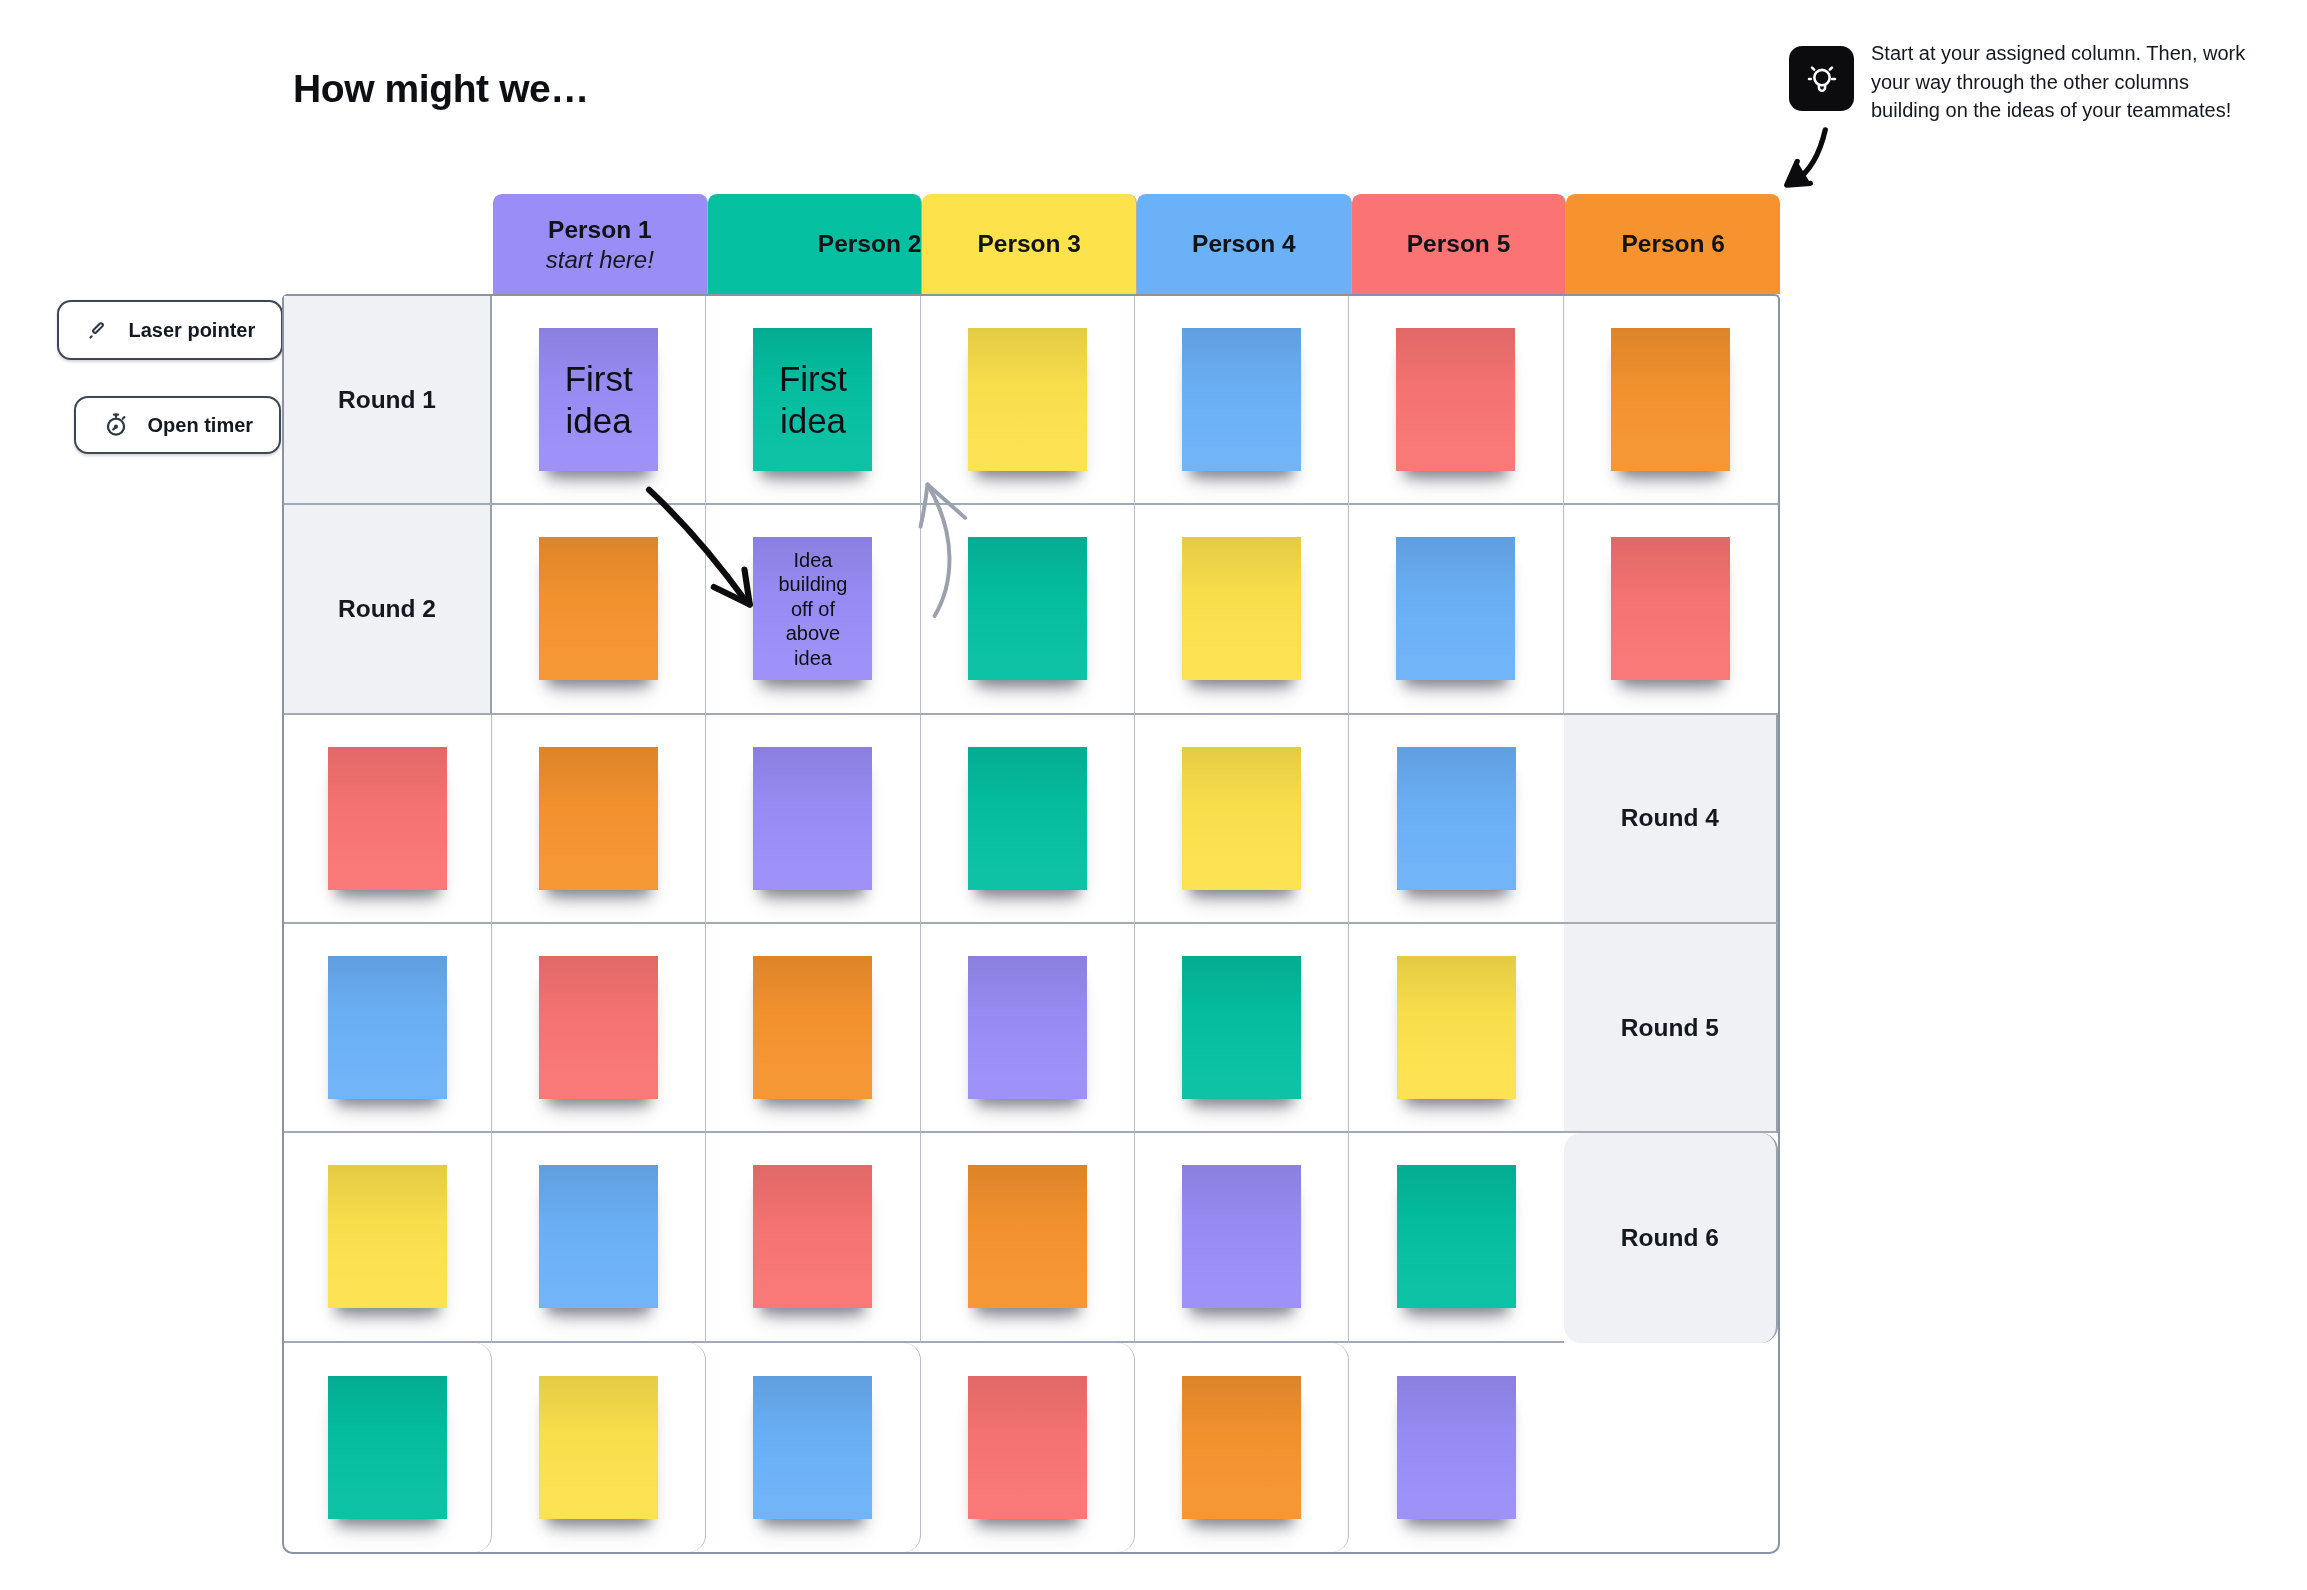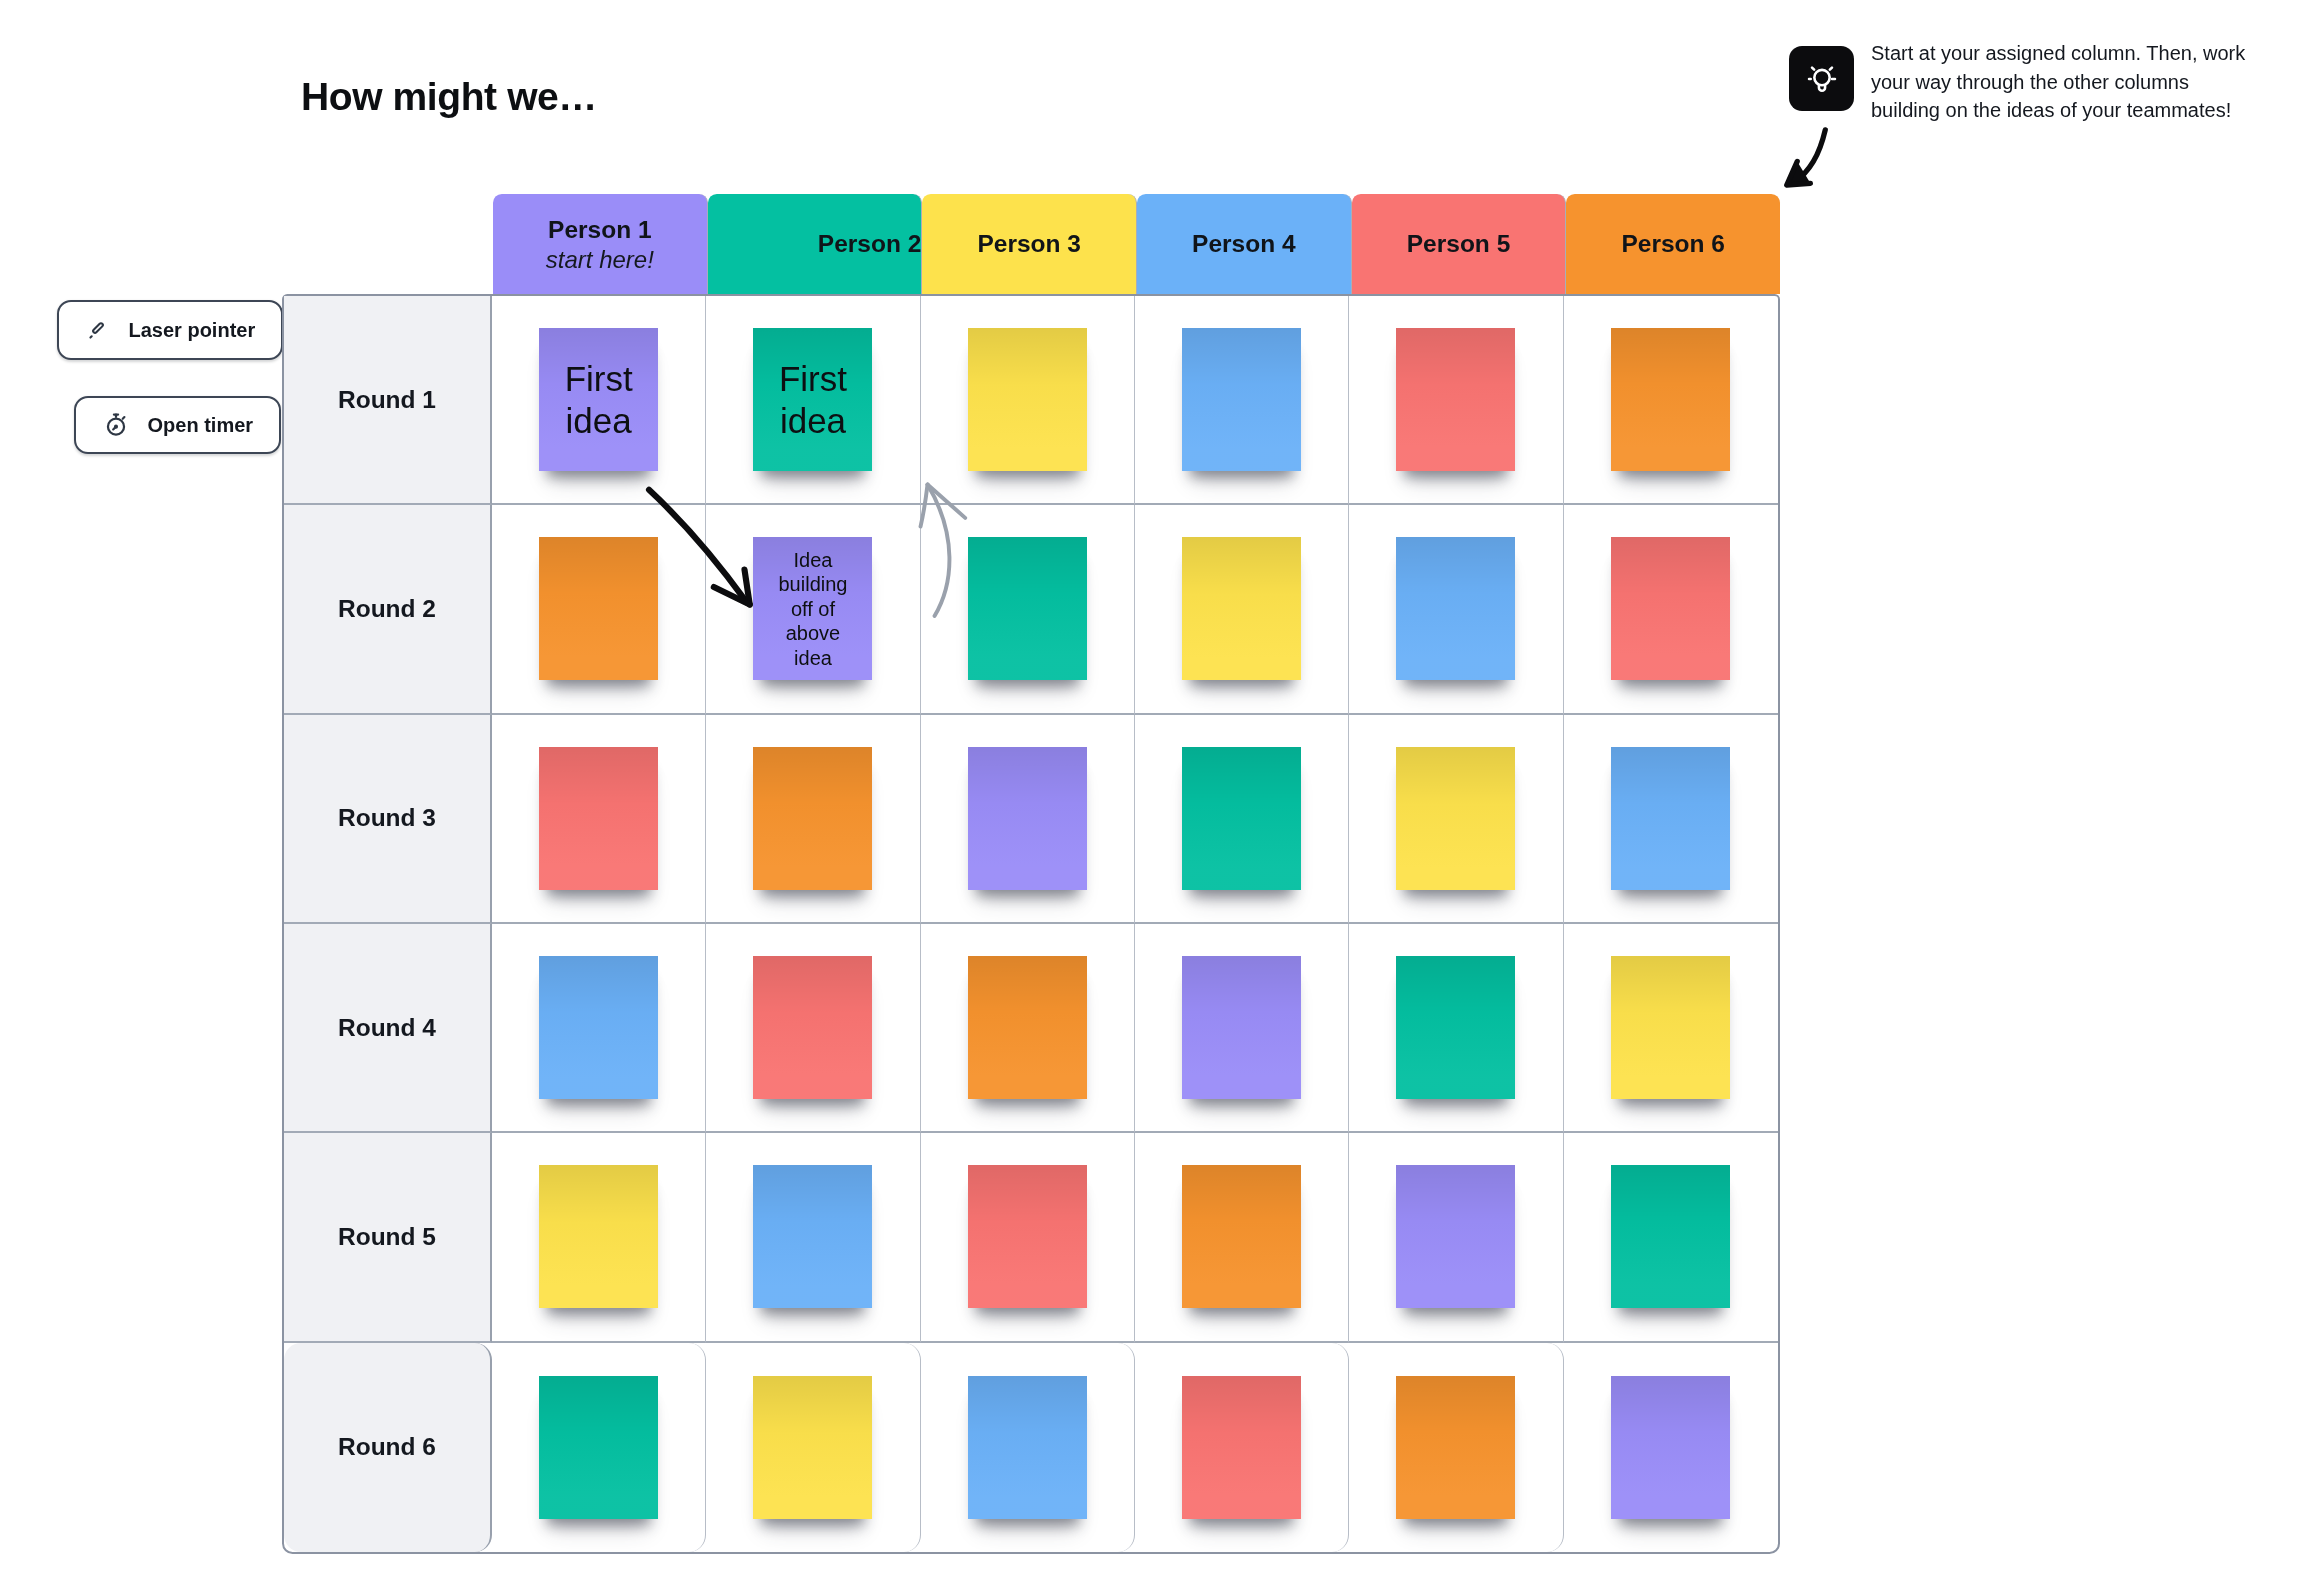--- a/index.html
+++ b/index.html
@@ -2,21 +2,21 @@
 <html style="font-size:14px"><head>
 <meta charset="utf-8">
 <style>
   html,body{margin:0;padding:0;background:#ffffff;}
   .canvas{
     position:relative;width:2307px;height:1591px;background:#ffffff;overflow:hidden;
     font-family:"Liberation Sans", sans-serif;color:#111418;
   }
   
   .title{
-    position:absolute;left:293px;top:67px;margin:8px;
+    position:absolute;left:293px;top:67px;margin:0;
     font-size:39px;font-weight:700;letter-spacing:-0.4px;color:#0d0f12;
   }
   
   .tool-btn{
     position:absolute;display:flex;align-items:center;gap:17.5px;
     background:#ffffff;border:2.2px solid #3d4655;border-radius:14px;
     padding:0 26px;height:56px;box-shadow:0 1.8px 2.6px rgba(20,25,35,.18);
     cursor:pointer;
   }
   .tool-btn svg{flex:0 0 auto;}
@@ -185,21 +185,20 @@
       </div>
       <div class="cell">
         <div class="sticky" style="background-color: rgb(253, 226, 76);"></div>
       </div>
       <div class="cell">
         <div class="sticky" style="background-color: rgb(107, 177, 248);"></div>
       </div>
       <div class="cell last-col">
         <div class="sticky" style="background-color: rgb(249, 116, 114);"></div>
       </div>
-      <div class="cell row-label">Round 3</div>
       <div class="cell">
         <div class="sticky" style="background-color: rgb(249, 116, 114);"></div>
       </div>
       <div class="cell">
         <div class="sticky" style="background-color: rgb(246, 147, 46);"></div>
       </div>
       <div class="cell">
         <div class="sticky" style="background-color: rgb(154, 141, 248);"></div>
       </div>
       <div class="cell">

